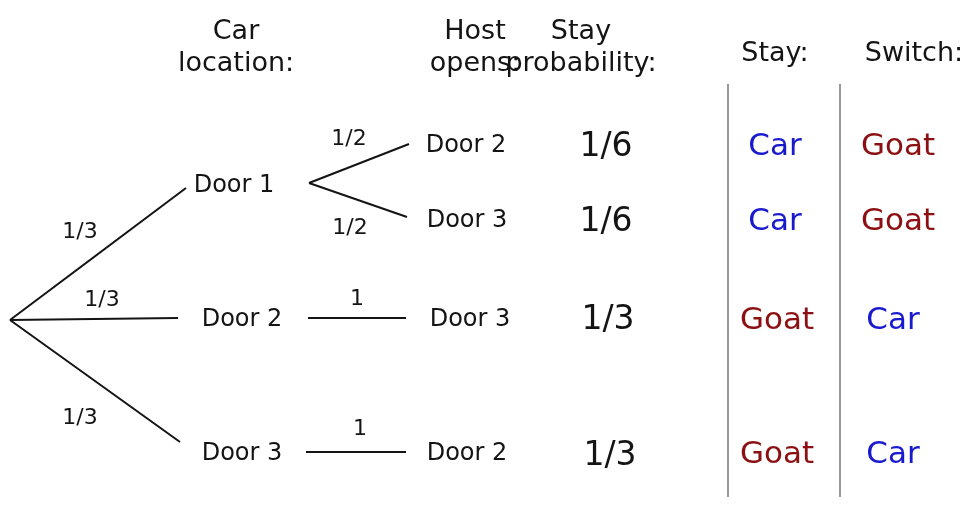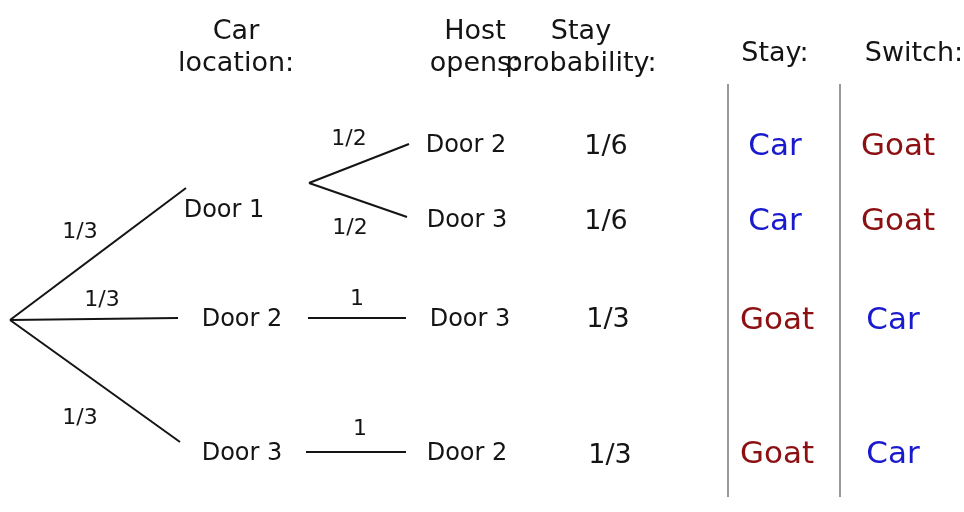--- a/index.html
+++ b/index.html
@@ -36,21 +36,21 @@
     font-size: 27px;
     text-align: center;
   }
   .door {
     font-size: 24px;
   }
   .edge-label {
     font-size: 22px;
   }
   .path-prob {
-    font-size: 27px;
+    font-size: 33px;
   }
   .outcome {
     font-size: 31px;
   }
 </style>
 </head>
 <body>
 
 <div id="canvas">
 
@@ -72,21 +72,21 @@
 opens:</div>
   <div class="ctr hdr" style="left:581px; top:46px;">Stay
 probability:</div>
   <div class="ctr hdr-small" style="left:775px; top:51px;">Stay:</div>
   <div class="ctr hdr-small" style="left:906px; top:51px;margin-left:8px;">Switch:</div>
 
   <div class="ctr edge-label" style="left:80px;  top:230px;">1/3</div>
   <div class="ctr edge-label" style="left:102px; top:298px;">1/3</div>
   <div class="ctr edge-label" style="left:80px;  top:416px;">1/3</div>
 
-  <div class="ctr door" style="left:224px; top:184px;margin-top:25px;">Door 1</div>
+  <div class="ctr door" style="left:234px; top:184px;">Door 1</div>
   <div class="ctr door" style="left:242px; top:318px;">Door 2</div>
   <div class="ctr door" style="left:242px; top:452px;">Door 3</div>
 
   <div class="ctr edge-label" style="left:349px; top:137px;">1/2</div>
   <div class="ctr edge-label" style="left:350px; top:226px;">1/2</div>
   <div class="ctr edge-label" style="left:357px; top:297px;">1</div>
   <div class="ctr edge-label" style="left:360px; top:427px;">1</div>
 
   <div class="ctr door" style="left:466px; top:144px;">Door 2</div>
   <div class="ctr door" style="left:467px; top:219px;">Door 3</div>

